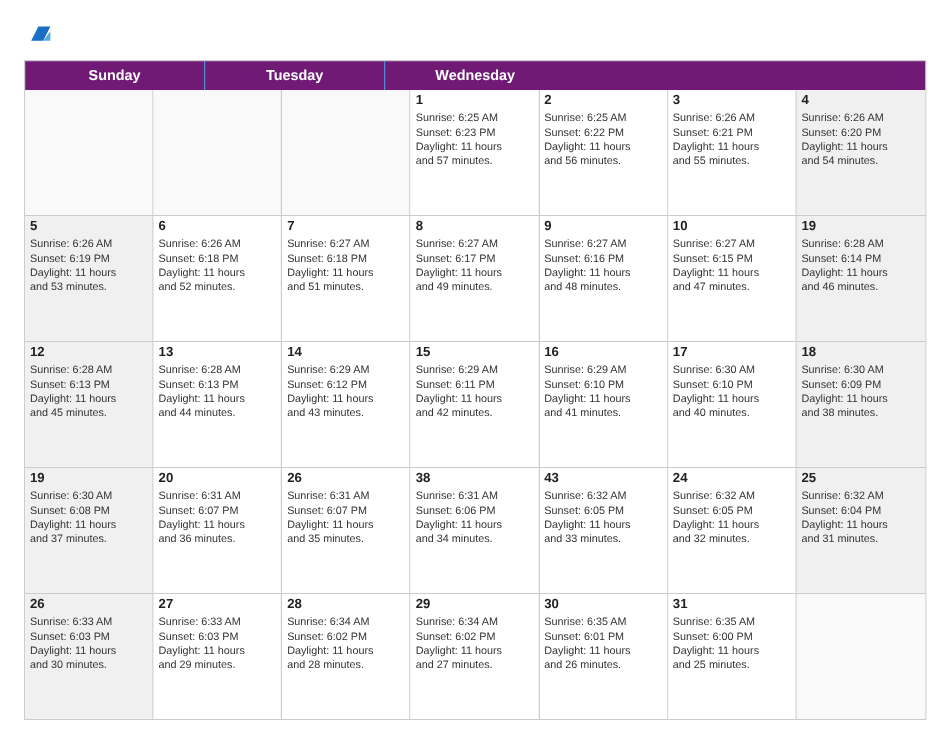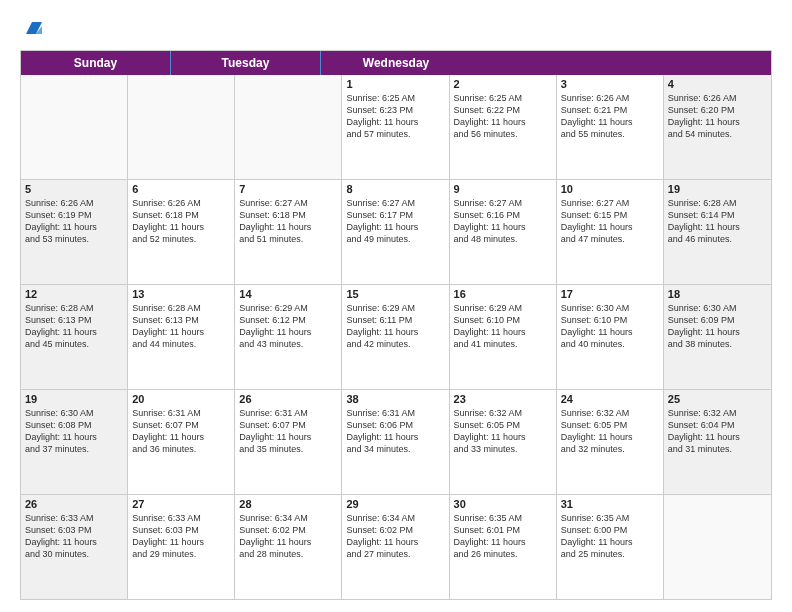--- a/index.html
+++ b/index.html
@@ -295,21 +295,21 @@
 and 35 minutes.</div>
           </div>
           <div class="cal-cell">
             <div class="day-number">38</div>
             <div class="day-info" style="white-space: pre-line;">Sunrise: 6:31 AM
 Sunset: 6:06 PM
 Daylight: 11 hours
 and 34 minutes.</div>
           </div>
           <div class="cal-cell">
-            <div class="day-number">23</div>
+            <div class="day-number">43</div>
             <div class="day-info" style="white-space: pre-line;">Sunrise: 6:32 AM
 Sunset: 6:05 PM
 Daylight: 11 hours
 and 33 minutes.</div>
           </div>
           <div class="cal-cell">
             <div class="day-number">24</div>
             <div class="day-info" style="white-space: pre-line;">Sunrise: 6:32 AM
 Sunset: 6:05 PM
 Daylight: 11 hours

